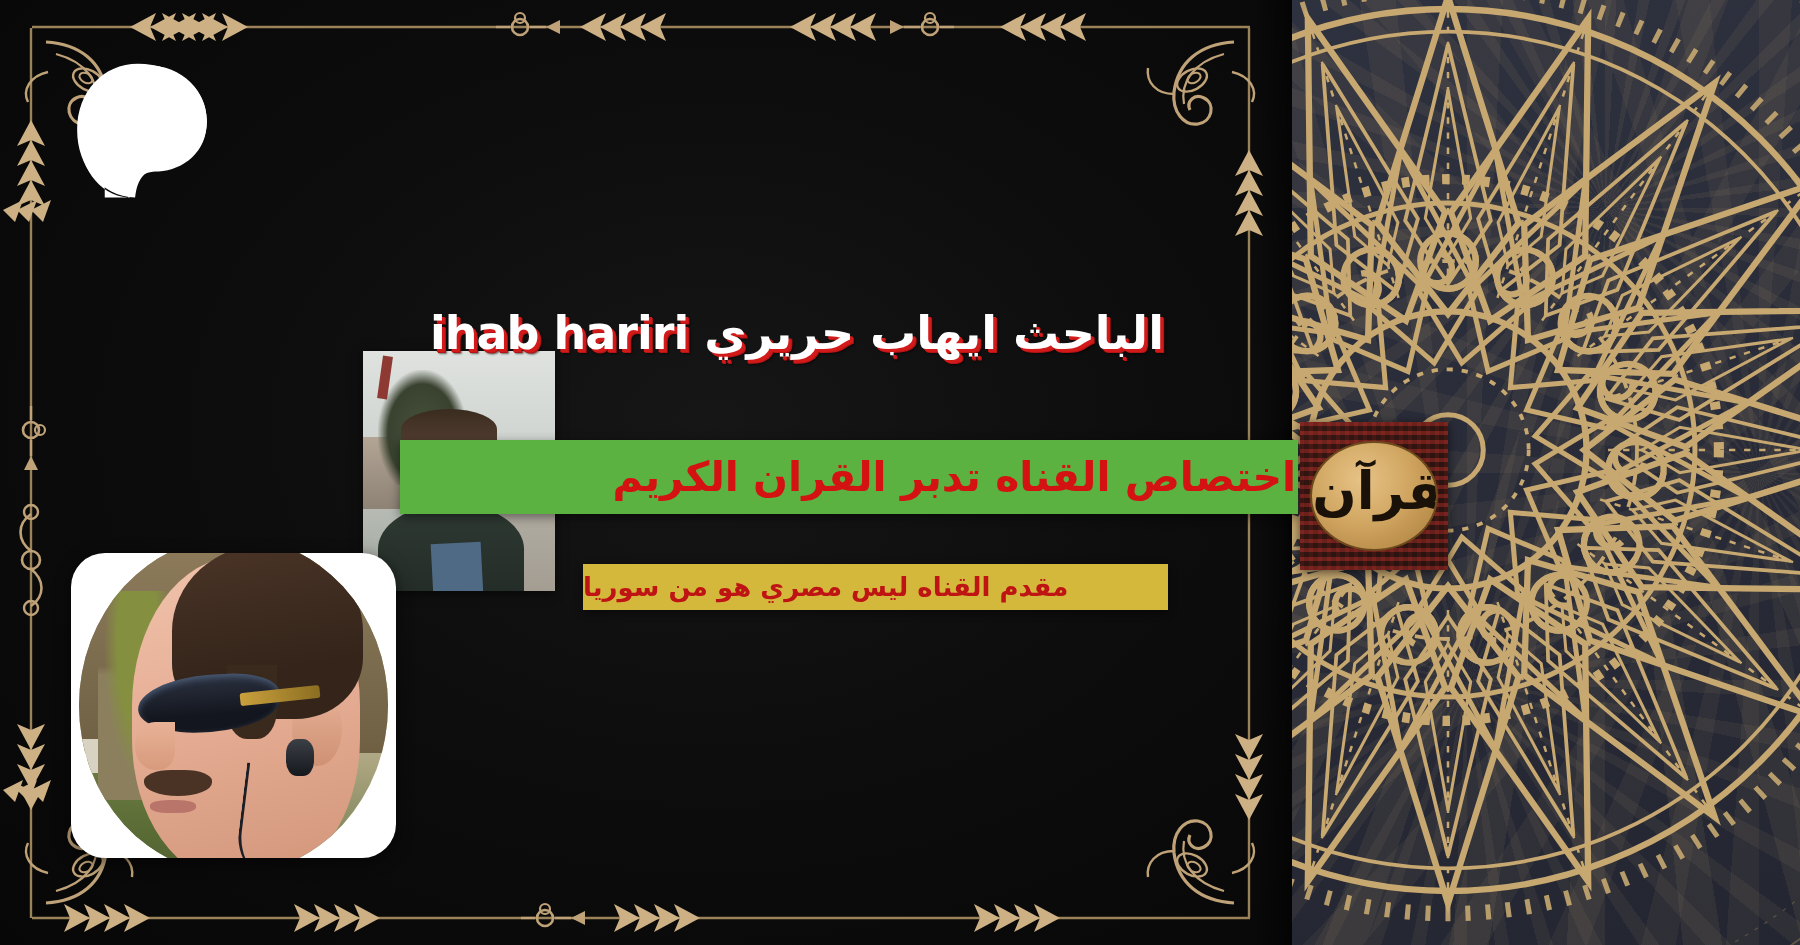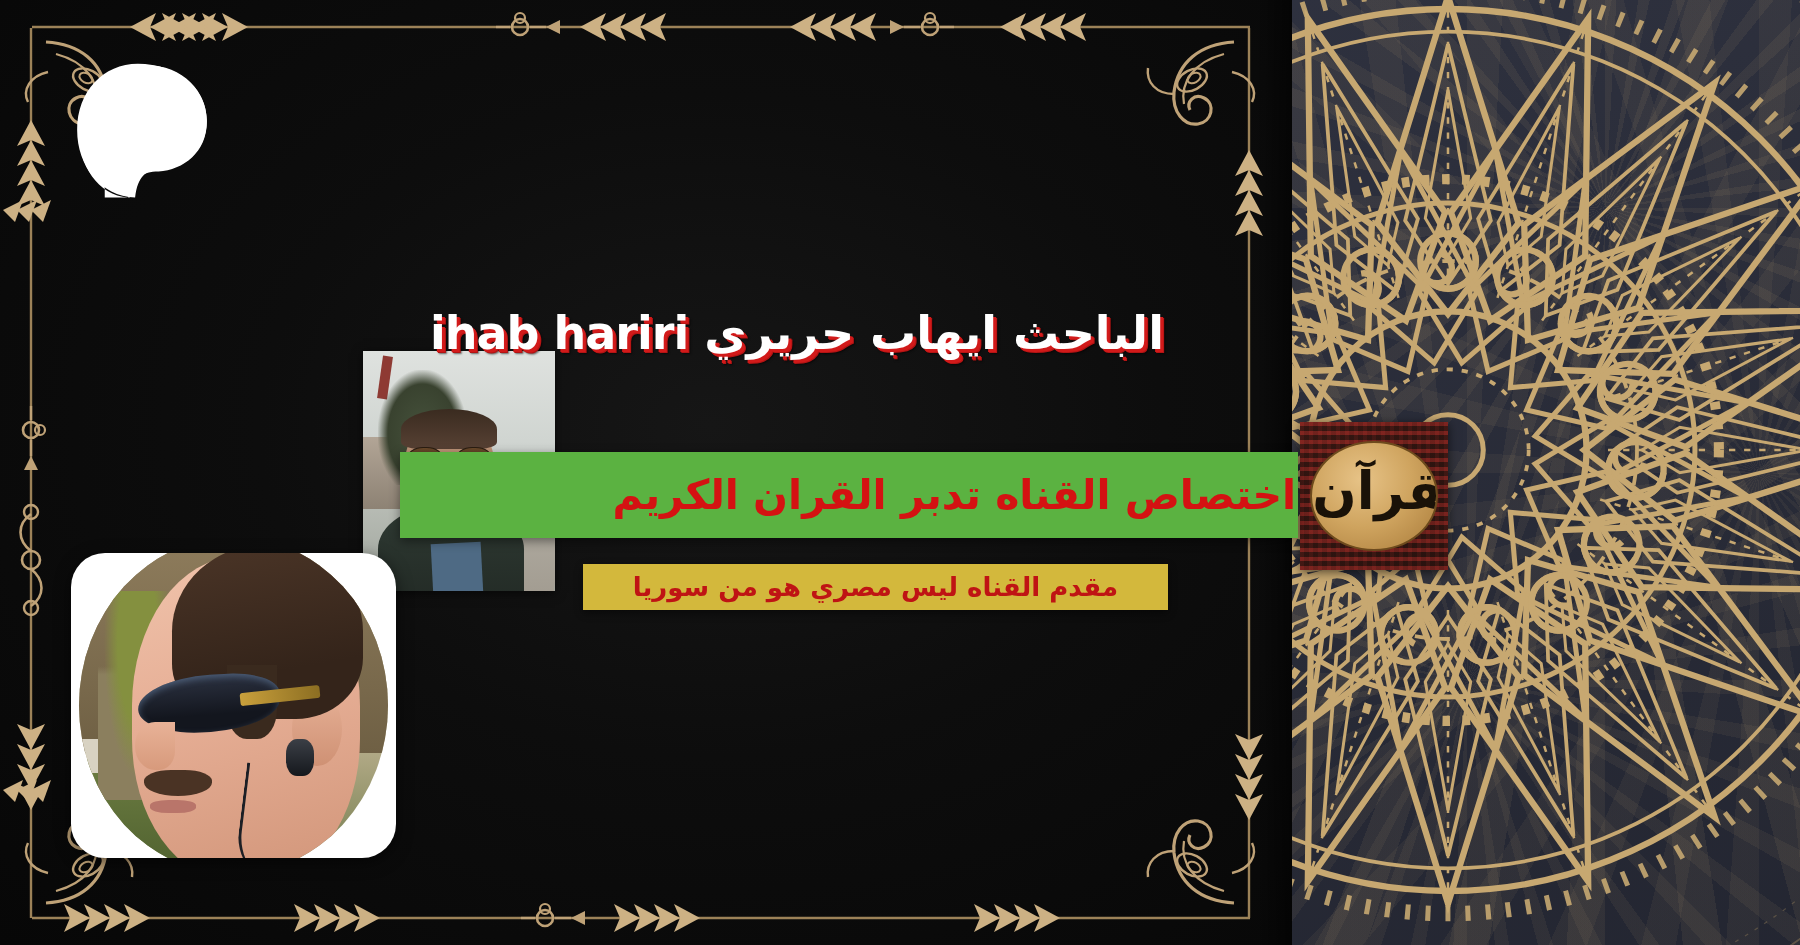--- a/index.html
+++ b/index.html
@@ -292,22 +292,22 @@
     letter-spacing:-1px;
     text-shadow:
       3px 3px 0 #d21a1a,
       4px 4px 0 #b31414,
       5px 5px 2px rgba(0,0,0,.55);
   }
 
   
   .banner-green{
     position:absolute;
-    left:400px; top:452px;
-    width:898px; height:86px;
+    left:400px; top:440px;
+    width:898px; height:74px;
     background:#5bb241;
     display:flex;
     align-items:center;
     justify-content:flex-start;
     direction:rtl;
     box-shadow:0 3px 10px rgba(0,0,0,.45);
   }
   .banner-green .txt{
     font-family:"DejaVu Sans", sans-serif;
     font-size:41px;
@@ -319,21 +319,21 @@
   }
 
   
   .banner-yellow{
     position:absolute;
     left:583px; top:564px;
     width:585px; height:46px;
     background:#d3b83c;
     display:flex;
     align-items:center;
-    justify-content:center;
+    justify-content:flex-end;
     direction:rtl;
     box-shadow:0 3px 8px rgba(0,0,0,.45);
   }
   .banner-yellow .txt{
     font-family:"DejaVu Sans", sans-serif;
     font-size:26px;
     font-weight:700;
     color:#bf1414;
     white-space:nowrap;
   }

